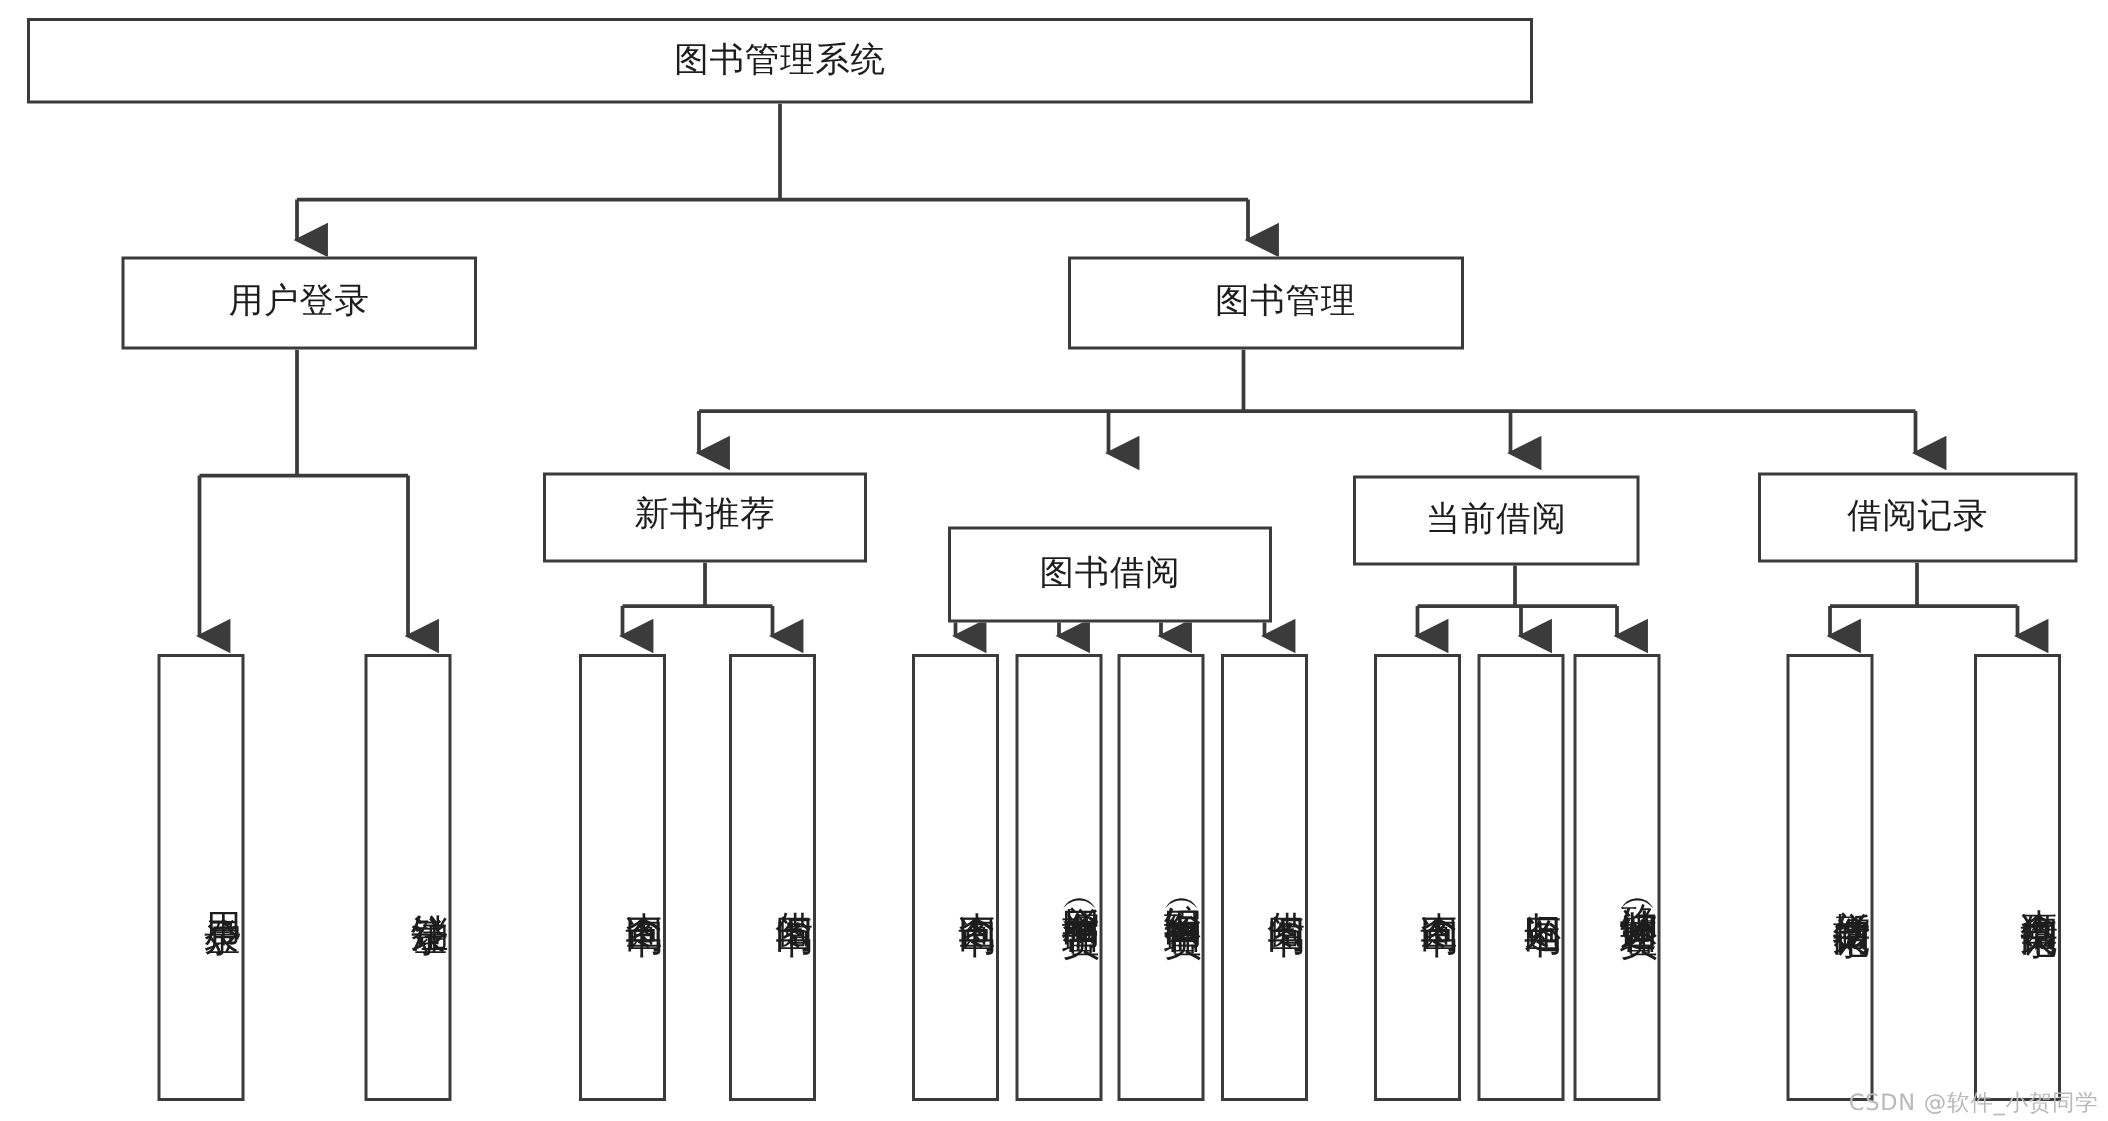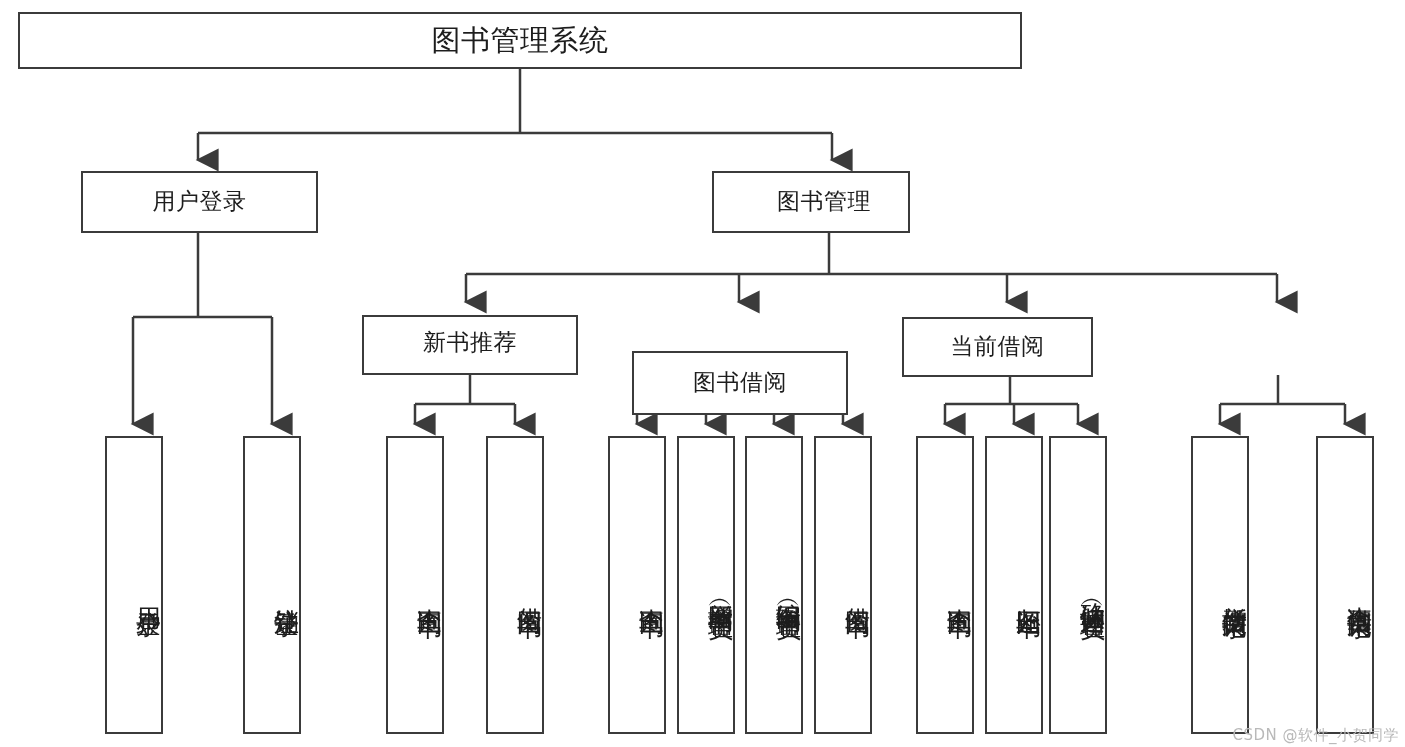--- a/index.html
+++ b/index.html
@@ -34,21 +34,21 @@
     align-items: center;
     justify-content: center;
     color: #1d1d1d;
   }
   .node.horiz {
     font-size: 23px;
     letter-spacing: 0.5px;
     line-height: 1.1;
   }
   .node.root {
-    font-size: 29px;
+    font-size: 23px;
   }
   .node.leaf {
     font-size: 25px;
     writing-mode: vertical-rl;
     text-orientation: upright;
     letter-spacing: 2px;
     align-items: flex-start;
     justify-content: center;
     padding-top: 14px;
   }
@@ -124,36 +124,39 @@
   </svg>
 
   <div class="node root horiz" style="left:18px; top:12px; width:1004px; height:57px;">
     <span>图书管理系统</span>
   </div>
 
   <div class="node horiz" style="left:81px; top:171px; width:237px; height:62px;">
     <span>用户登录</span>
   </div>
 
-  <div class="node horiz" style="left:712px; top:171px; width:198px; height:62px;padding-left:26px;">
+  <div class="node horiz" style="left:712px; top:171px; width:264px; height:62px;padding-left:26px;">
     <span>图书管理</span>
   </div>
 
   <div class="node horiz" style="left:362px; top:315px; width:216px; height:60px;font-family:Liberation Mono, monospace;">
     <span>新书推荐</span>
   </div>
 
   <div class="node horiz" style="left:632px; top:315px; width:216px; height:64px;margin-top:36px;">
     <span>图书借阅</span>
   </div>
 
   <div class="node horiz" style="left:902px; top:317px; width:191px; height:60px;">
     <span>当前借阅</span>
   </div>
 
+  <div class="node horiz" style="left:1172px; top:315px; width:213px; height:60px;">
+    <span>借阅记录</span>
+  </div>
 
   <div class="node leaf" style="left:105px; top:436px; width:58px; height:298px;">
     <span class="vtext">用户登录</span>
   </div>
   <div class="node leaf" style="left:243px; top:436px; width:58px; height:298px;">
     <span class="vtext">注销登录</span>
   </div>
 
   <div class="node leaf" style="left:386px; top:436px; width:58px; height:298px;">
     <span class="vtext">查询图书</span>

